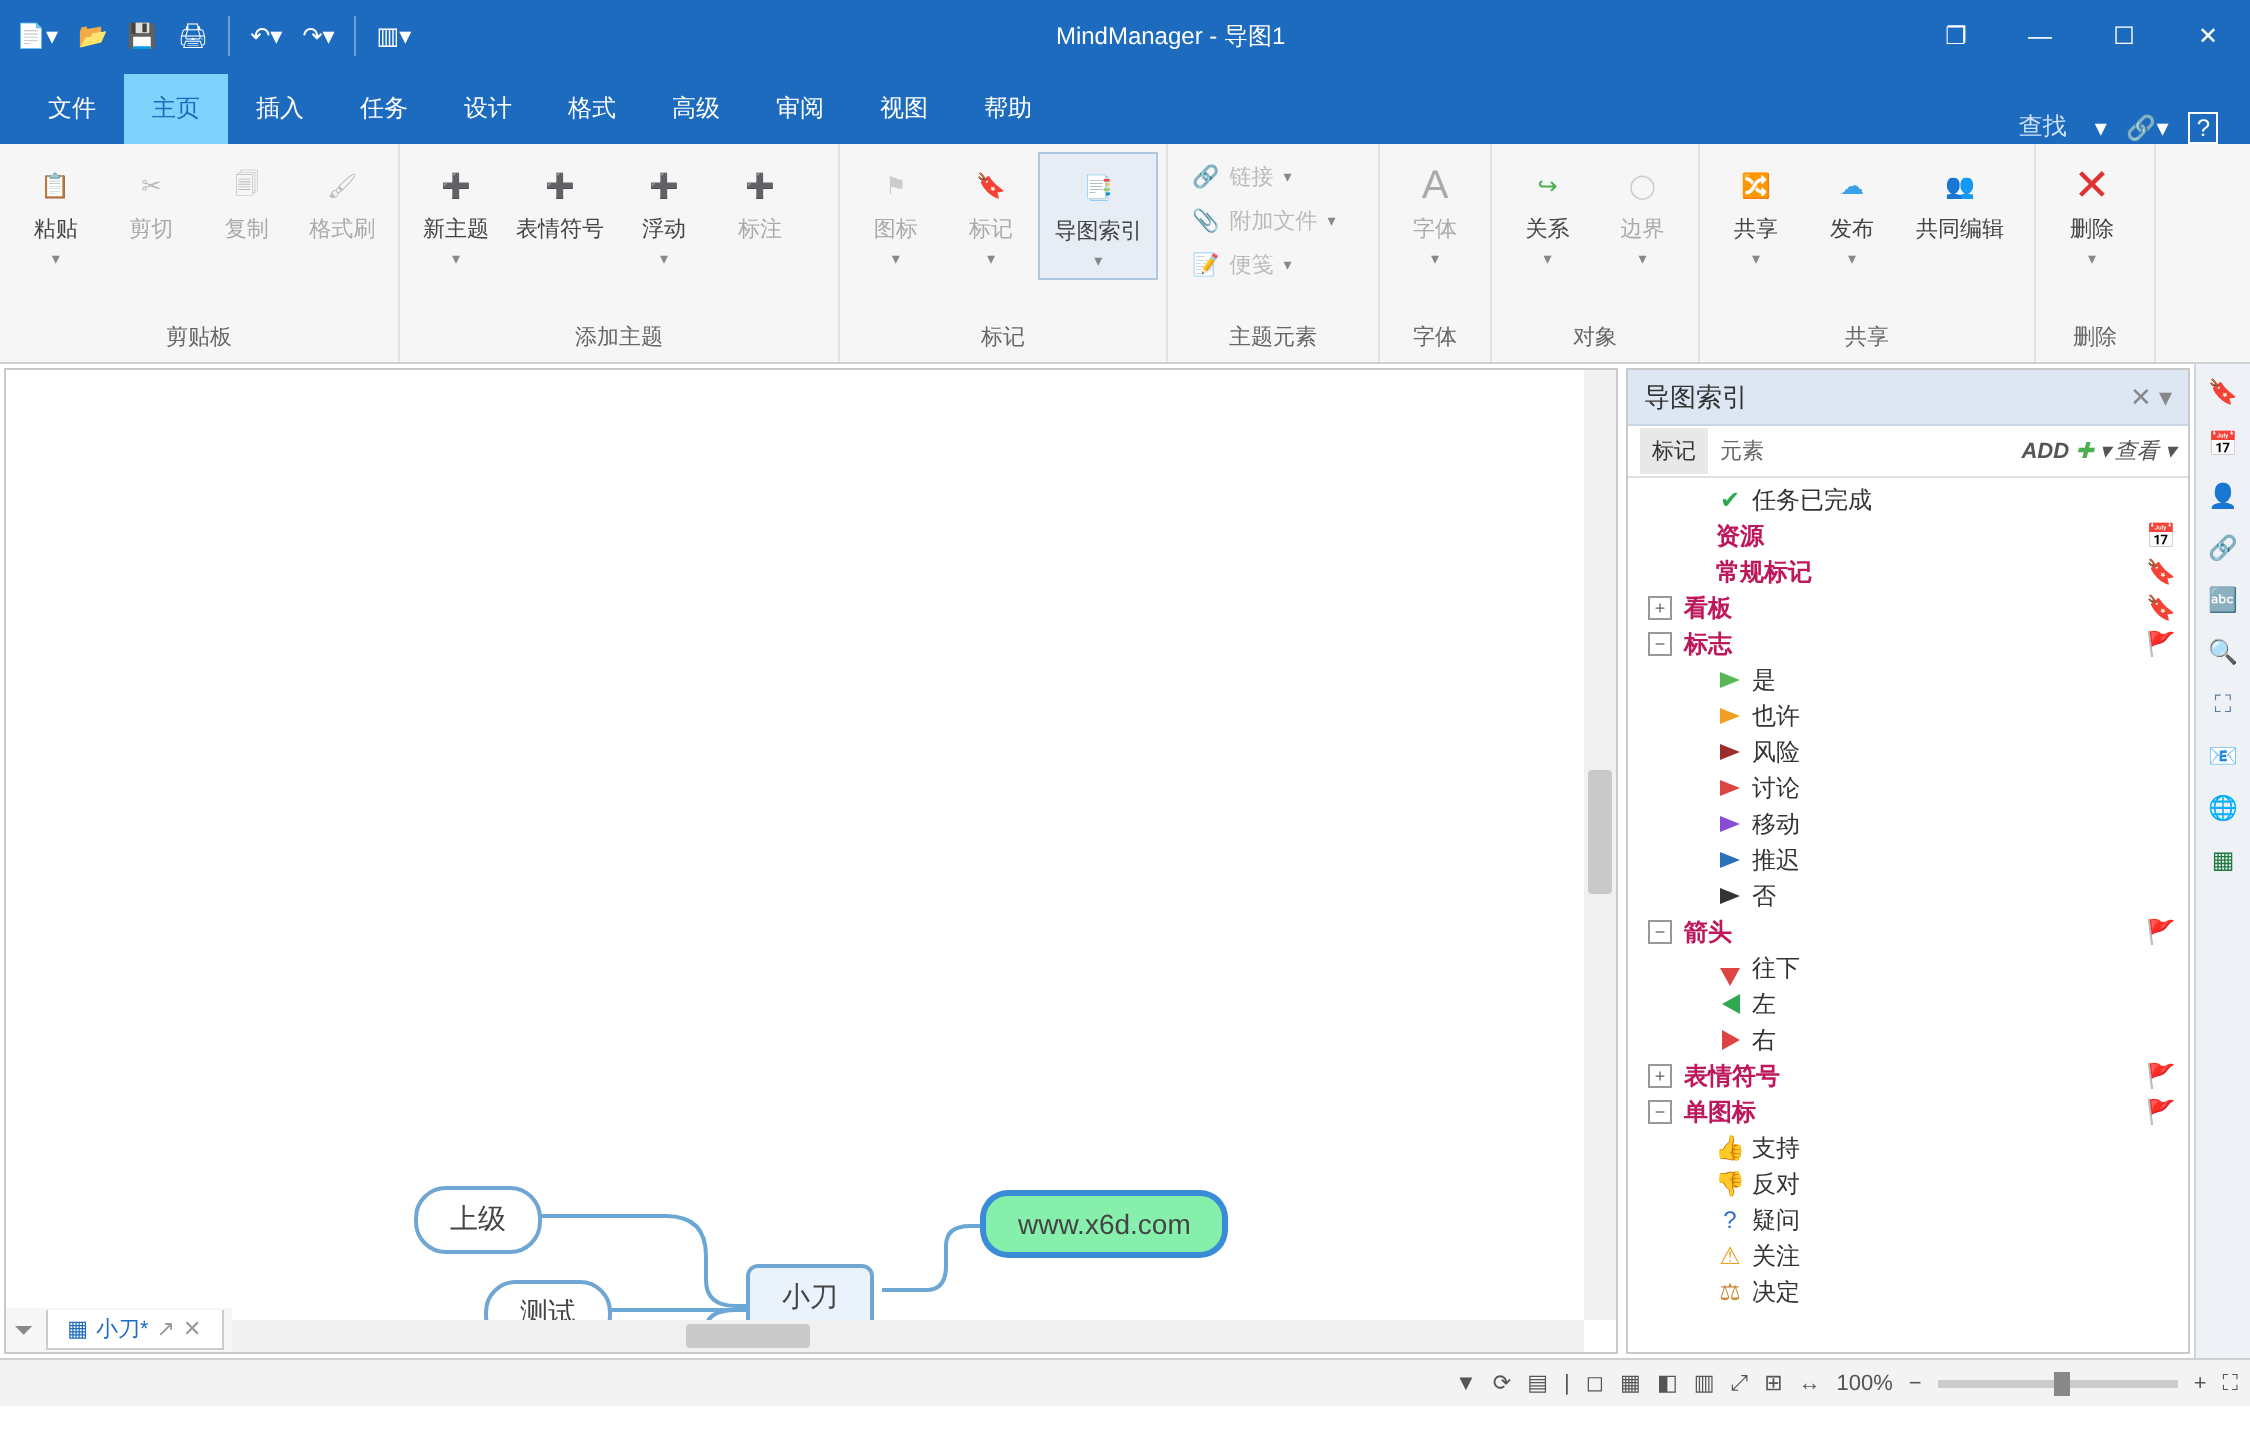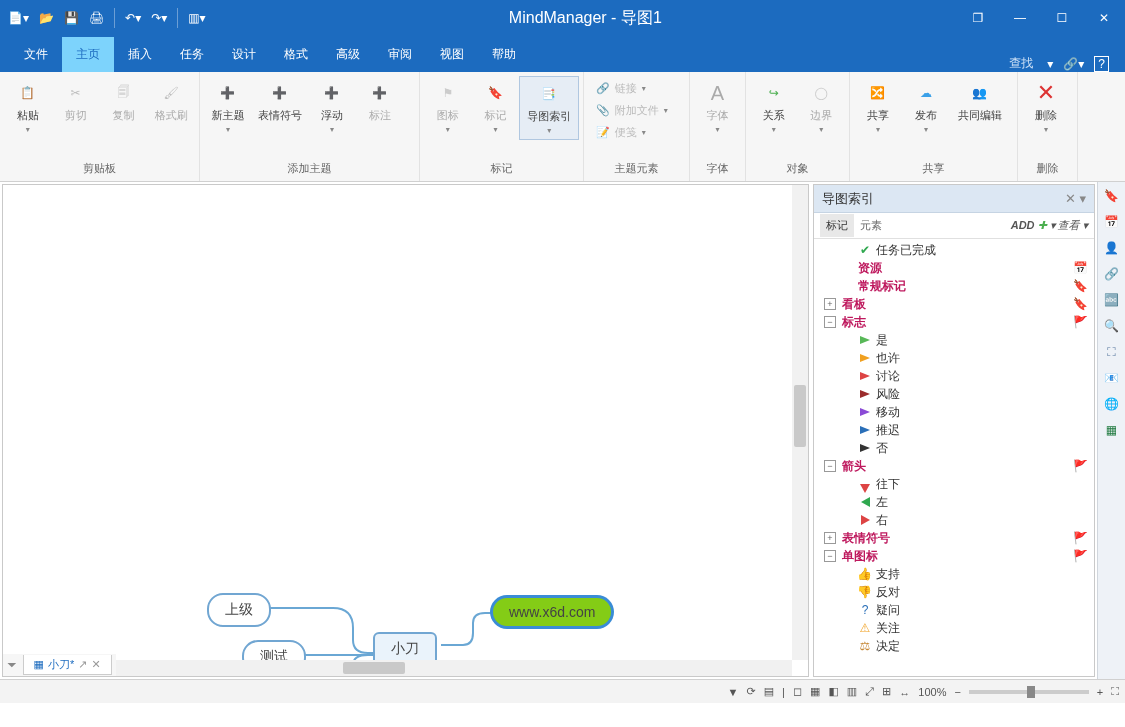--- a/index.html
+++ b/index.html
@@ -1,20 +1,20 @@
 <!DOCTYPE html>
 <html><head>
 <meta charset="utf-8">
 <style>
 * { margin:0; padding:0; box-sizing:border-box; font-family:"Microsoft YaHei","Segoe UI",sans-serif; }
 body { width:1125px; height:727px; background:#fff; overflow:hidden; font-size:12px; color:#333; }
 .titlebar { height:36px; background:#1c6bbf; display:flex; align-items:center; color:#fff; }
 .titlebar .qat { display:flex; align-items:center; gap:10px; padding:0 8px; }
 .titlebar .qat .sep { width:1px; height:20px; background:rgba(255,255,255,.35); }
-.titlebar .title { flex:1; text-align:center; font-size:16px; }
+.titlebar .title { flex:1; text-align:center; font-size:12px; }
 .titlebar .wctrls { display:flex; }
 .titlebar .wctrls div { width:42px; height:36px; display:flex; align-items:center; justify-content:center; }
 .menubar { height:36px; background:#1c6bbf; display:flex; align-items:flex-end; padding:0 10px; color:#fff; }
 .menubar .tab { padding:9px 14px 9px; font-size:12px; cursor:pointer; }
 .menubar .tab.active { background:#7dd3fc; color:#1c6bbf; }
 .menubar .spacer { flex:1; }
 .menubar .search { color:#cfe2f7; padding:0 8px; font-size:12px; }
 .menubar .rightico { display:flex; gap:10px; padding:0 6px; align-items:center; }
 .ribbon { height:110px; background:#f6f6f6; border-bottom:1px solid #d0d0d0; display:flex; }
 .group { border-right:1px solid #e2e2e2; display:flex; flex-direction:column; }
@@ -28,21 +28,21 @@
 .rb.disabled .lbl { color:#aaa; }
 .rb.pressed { background:#e6edf5; border:1px solid #b0c7e0; }
 .stack { display:flex; flex-direction:column; padding:4px 6px; gap:5px; }
 .stack .row { display:flex; align-items:center; gap:5px; color:#555; font-size:11px; padding:1px 2px; cursor:pointer; }
 .stack .row.disabled { color:#bbb; }
 .content { position:relative; height:497px; display:flex; }
 .canvas-wrap { flex:1; position:relative; border:1px solid #c9c9c9; margin:2px; background:#fff; overflow:hidden; }
 .canvas { position:absolute; inset:0; }
 .node { position:absolute; border:2px solid #71a6d2; border-radius:16px; background:#fff; padding:6px 16px; font-size:14px; color:#444; }
 .node.rect { border-radius:6px; background:#eaf3fb; }
-.node.sel { border-color:#3a8cd6; background:#84cc16; box-shadow:0 0 0 1px #3a8cd6; }
+.node.sel { border-color:#3a8cd6; background:#86efac; box-shadow:0 0 0 1px #3a8cd6;border-radius:13px; }
 .scrollbar-v { position:absolute; right:0; top:0; bottom:16px; width:16px; background:#f1f1f1; }
 .scrollbar-h { position:absolute; left:0; right:16px; bottom:0; height:16px; background:#f1f1f1; display:flex; align-items:center; }
 .thumb-v { position:absolute; left:2px; top:200px; width:12px; height:62px; background:#c9c9c9; border-radius:2px; }
 .thumb-h { width:62px; height:12px; background:#c9c9c9; border-radius:2px; margin-left:340px; }
 .sheetbar { position:absolute; left:0; bottom:0; height:22px; display:flex; align-items:center; gap:6px; padding:0 4px; background:#f6f6f6; }
 .sheetbar .tab { display:flex; align-items:center; gap:4px; background:#fff; border:1px solid #ccc; border-top:none; padding:2px 10px; font-size:11px; color:#1c6bbf; }
 .side { width:282px; border:1px solid #c9c9c9; margin:2px; display:flex; flex-direction:column; background:#fff; }
 .side .hdr { height:28px; background:#dce7f3; border-bottom:1px solid #c6d4e3; display:flex; align-items:center; padding:0 8px; font-size:13px; color:#333; justify-content:space-between; }
 .side .toolbar { height:26px; border-bottom:1px solid #e0e0e0; display:flex; align-items:center; padding:0 6px; font-size:11px; justify-content:space-between; }
 .side .toolbar .left { display:flex; }
@@ -334,29 +334,29 @@
           <span class="lbl">是</span>
         </div>
       <div class="row" style="padding-left:44px;">
           <span class="ico">
             <span class="flag" style="color:#f0a020;"></span>
           </span>
           <span class="lbl">也许</span>
         </div>
       <div class="row" style="padding-left:44px;">
           <span class="ico">
+            <span class="flag" style="color:#9b2c2c;"></span>
+          </span>
+          <span class="lbl">风险</span>
+        </div>
+      <div class="row" style="padding-left:44px;">
+          <span class="ico">
             <span class="flag" style="color:#d44;"></span>
           </span>
           <span class="lbl">讨论</span>
-        </div>
-      <div class="row" style="padding-left:44px;">
-          <span class="ico">
-            <span class="flag" style="color:#9b2c2c;"></span>
-          </span>
-          <span class="lbl">风险</span>
         </div>
       <div class="row" style="padding-left:44px;">
           <span class="ico">
             <span class="flag" style="color:#8a4ad6;"></span>
           </span>
           <span class="lbl">移动</span>
         </div>
       <div class="row" style="padding-left:44px;">
           <span class="ico">
             <span class="flag" style="color:#2a6fb8;"></span>

